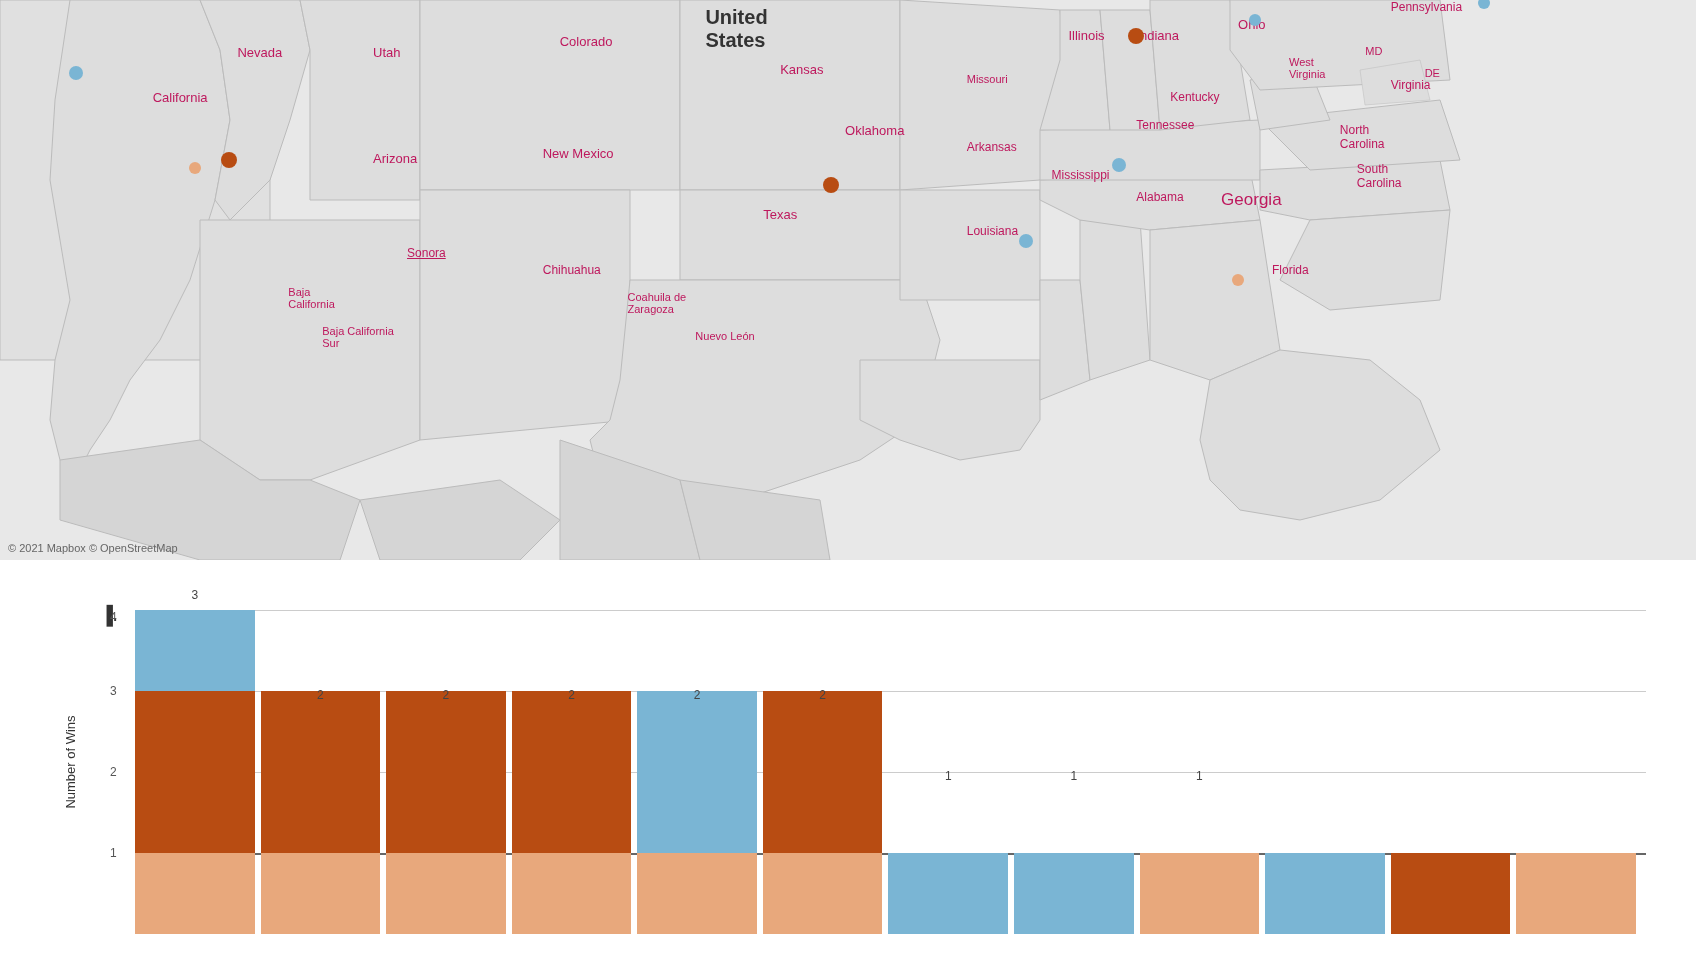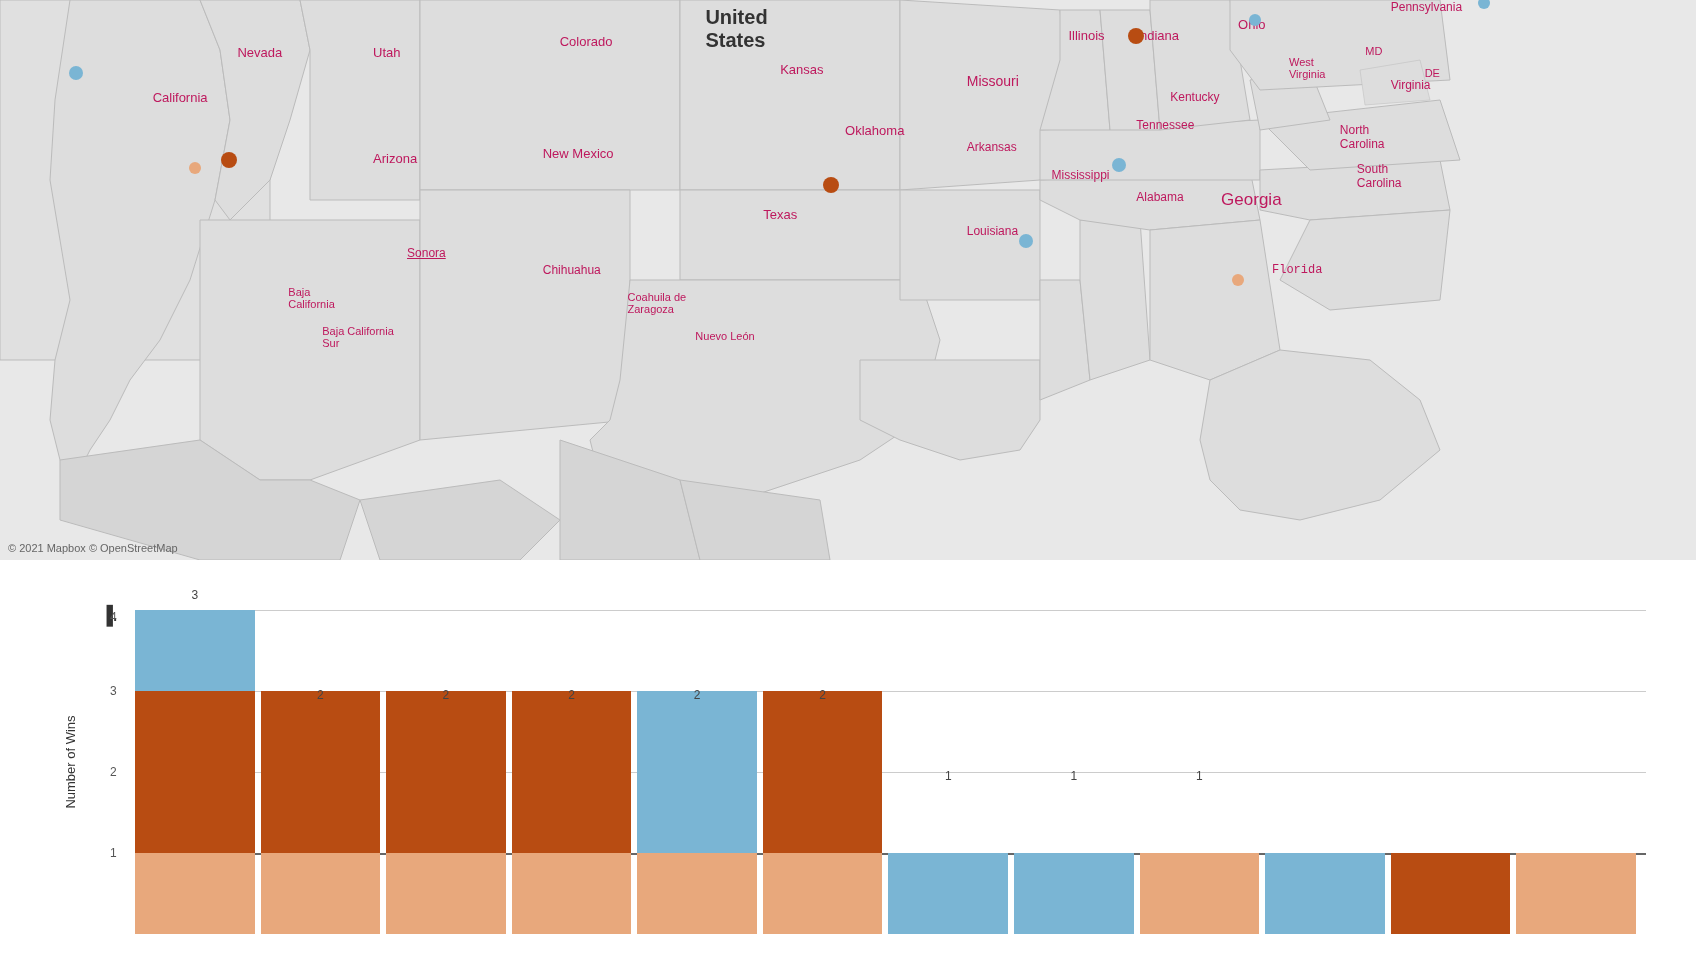--- a/index.html
+++ b/index.html
@@ -135,24 +135,24 @@
   <div class="map-label" style="left:9%;top:16%;font-size:13px;">California</div>
   <div class="map-label" style="left:22%;top:27%;font-size:13px;">Arizona</div>
   <div class="map-label" style="left:32%;top:26%;font-size:13px;">New Mexico</div>
   <div class="map-label" style="left:47%;top:22%;font-size:13px;margin-left:48px;">Oklahoma</div>
   <div class="map-label" style="left:57%;top:25%;font-size:12px;">Arkansas</div>
   <div class="map-label" style="left:62%;top:30%;font-size:12px;">Mississippi</div>
   <div class="map-label" style="left:67%;top:34%;font-size:12px;">Alabama</div>
   <div class="map-label" style="left:72%;top:34%;font-size:17px;">Georgia</div>
   <div class="map-label" style="left:67%;top:21%;font-size:12px;">Tennessee</div>
   <div class="map-label" style="left:69%;top:16%;font-size:12px;">Kentucky</div>
-  <div class="map-label" style="left:57%;top:13%;font-size:14px;">Missouri</div>
+  <div class="map-label" style="left:57%;top:13%;font-size:11px;">Missouri</div>
   <div class="map-label" style="left:45%;top:37%;font-size:13px;">Texas</div>
   <div class="map-label" style="left:57%;top:40%;font-size:12px;">Louisiana</div>
-  <div class="map-label" style="left:75%;top:47%;font-size:12px;font-family:Liberation Mono, monospace;">Florida</div>
+  <div class="map-label" style="left:75%;top:47%;font-size:12px;">Florida</div>
   <div class="map-label" style="left:17%;top:51%;font-size:11px;">Baja<br>California</div>
   <div class="map-label" style="left:24%;top:44%;font-size:12px;text-decoration:underline;">Sonora</div>
   <div class="map-label" style="left:32%;top:47%;font-size:12px;">Chihuahua</div>
   <div class="map-label" style="left:37%;top:52%;font-size:11px;">Coahuila de<br>Zaragoza</div>
   <div class="map-label" style="left:41%;top:59%;font-size:11px;">Nuevo León</div>
   <div class="map-label" style="left:19%;top:58%;font-size:11px;">Baja California<br>Sur</div>
   <div class="map-label" style="left:80.5%;top:8%;font-size:11px;">MD</div>
   <div class="map-label" style="left:84%;top:12%;font-size:11px;">DE</div>
 
   <div class="map-dot" style="left:4.5%;top:13%;width:14px;height:14px;background:#7ab5d4;"></div>

